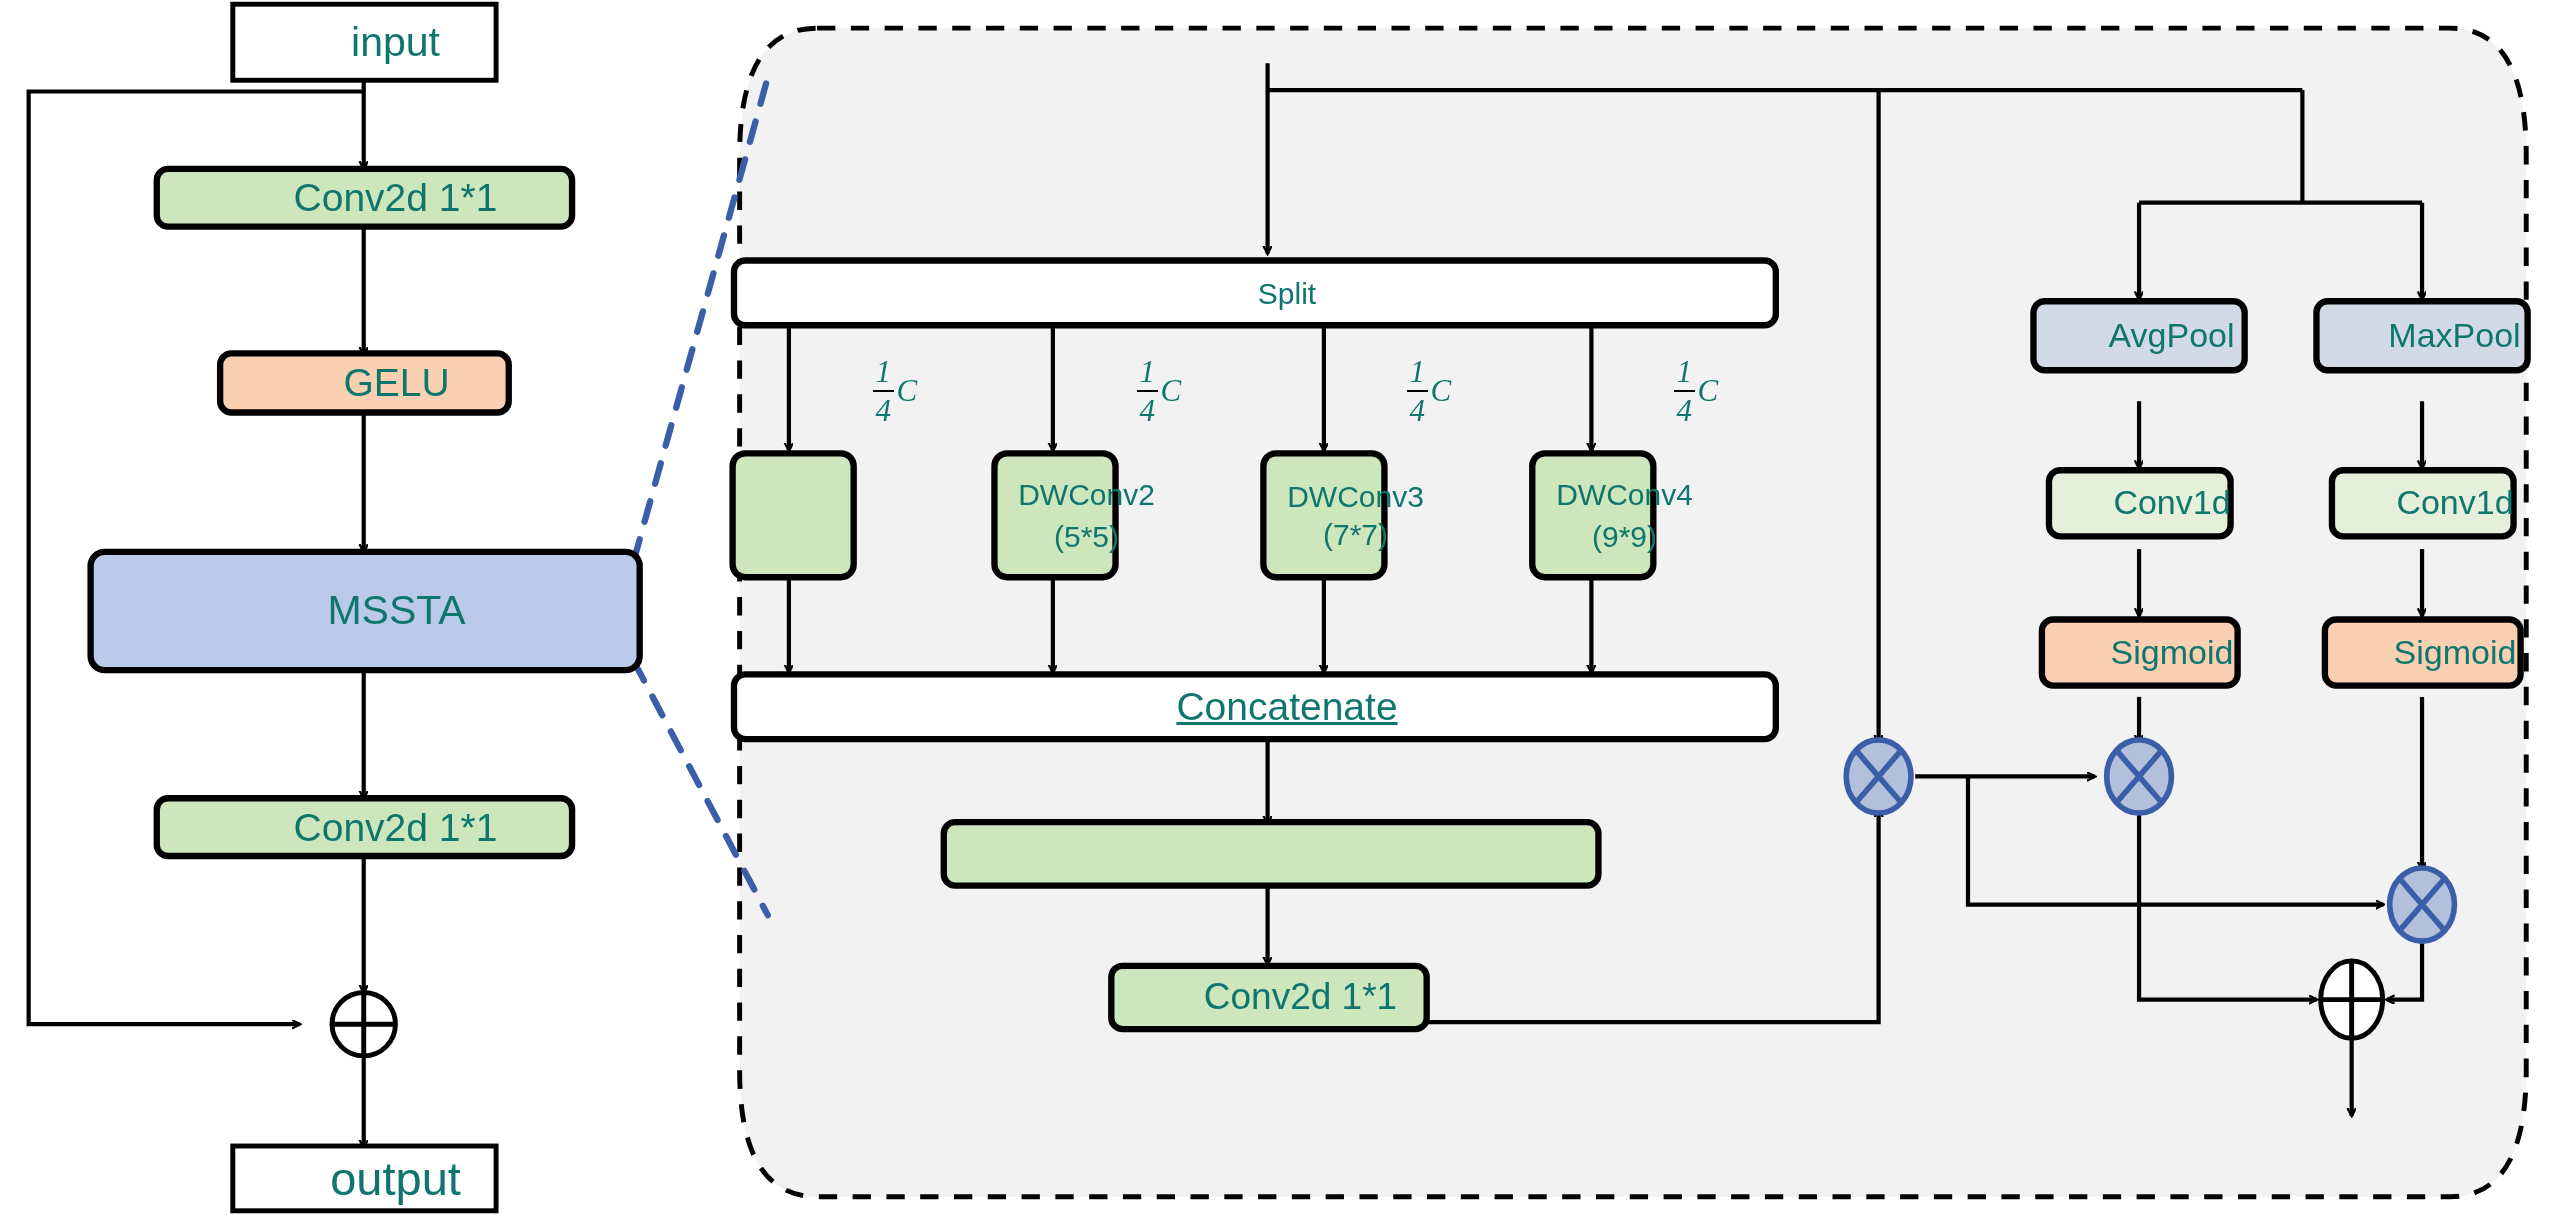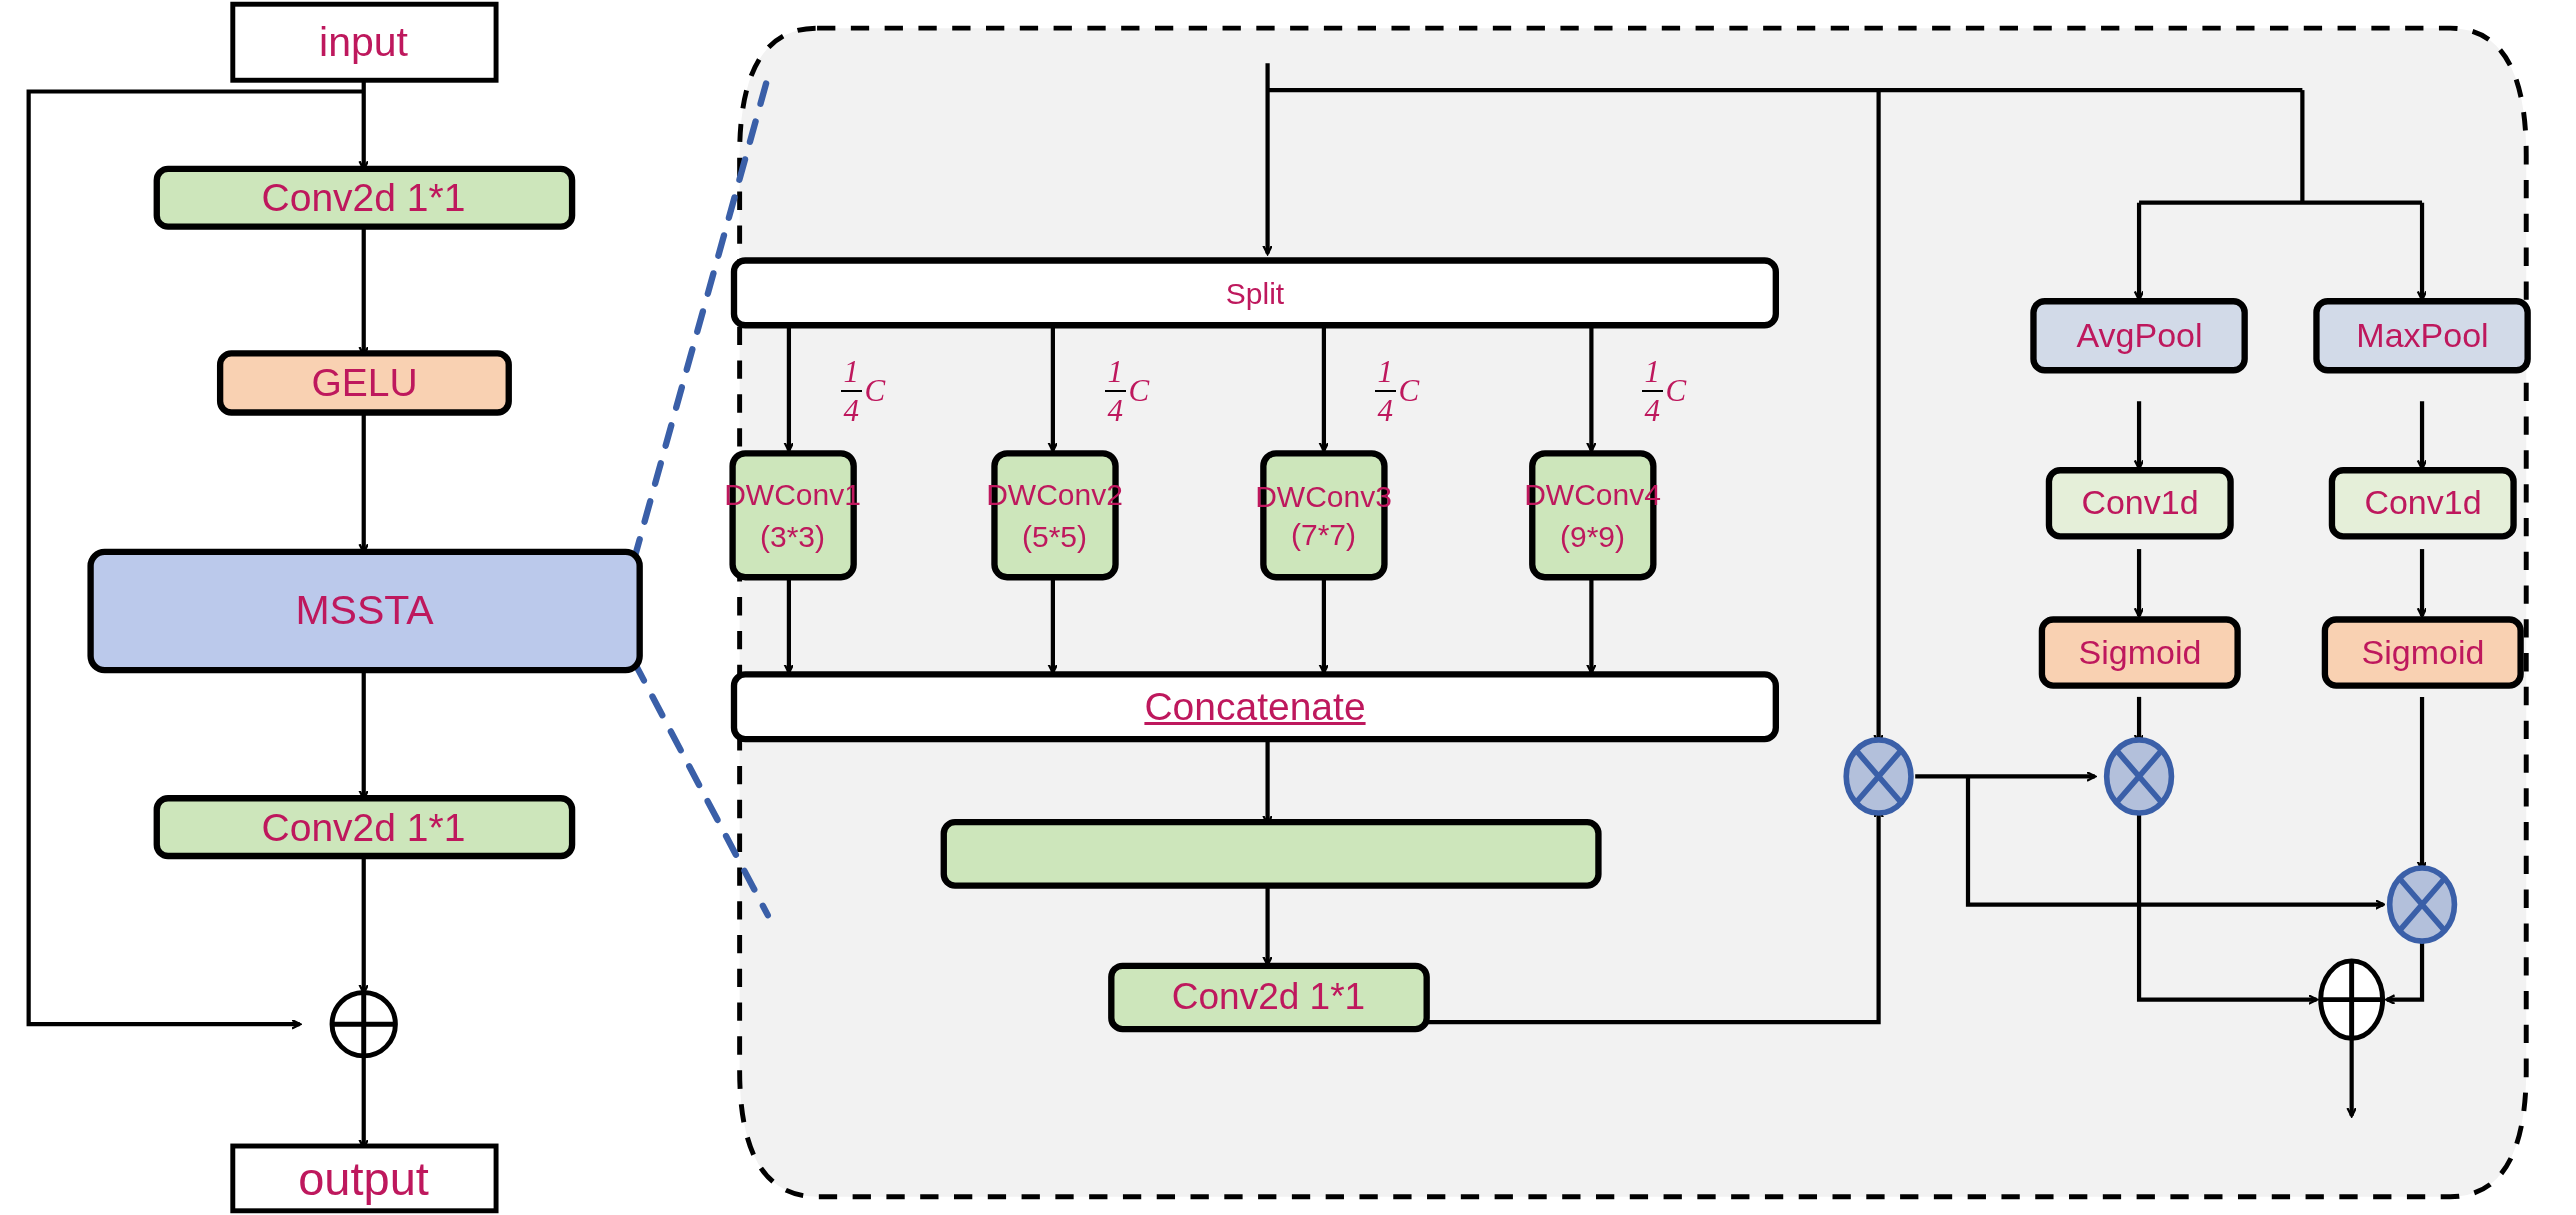--- a/index.html
+++ b/index.html
@@ -1,20 +1,20 @@
 <!DOCTYPE html>
 <html style="font-size:11.3px"><head>
 <meta charset="utf-8">
 <style>
   html,body{margin:0;padding:0;background:#ffffff;}
   body{font-family:"Liberation Sans", sans-serif;}
   #stage{position:relative;width:2576px;height:1215px;background:#ffffff;overflow:hidden;}
   svg.layer{position:absolute;left:0;top:0;width:2576px;height:1215px;}
   .lbl{position:absolute;display:flex;align-items:center;justify-content:center;
-       text-align:center;color:#be185d;line-height:1.05;pointer-events:none;}
+       text-align:center;color:#0f766e;line-height:1.05;pointer-events:none;margin-left:32px;}
 </style>
 </head>
 <body>
 
 <div id="stage">
 
   <svg class="layer" viewBox="0 0 3658 1726">
     <defs>
       <marker id="ar" markerWidth="14" markerHeight="14" refX="11" refY="6" orient="auto" markerUnits="userSpaceOnUse">
         <path d="M0,0 L12,6 L0,12" fill="none" stroke="#000" stroke-width="3.2"></path>
@@ -181,24 +181,20 @@
     <span style="display:inline-flex;align-items:center;font-family:'Liberation Serif',serif;font-style:italic;font-size:31px;">
       <span style="display:inline-flex;flex-direction:column;align-items:center;line-height:1;">
         <span>1</span>
         <span style="display:block;width:21px;height:2.1px;background:#000;margin:2.8px 0;"></span>
         <span>4</span>
       </span>
       <span style="margin-left:2.8px;">C</span>
     </span>
   </div>
 
-  <div class="lbl" style="left:725px;top:459px;width:135px;height:113px;flex-direction:column;font-size:30px;gap:10px;">
-    <span>DWConv1</span>
-    <span>(3*3)</span>
-  </div>
   <div class="lbl" style="left:987px;top:459px;width:135px;height:113px;flex-direction:column;font-size:30px;gap:10px;">
     <span>DWConv2</span>
     <span>(5*5)</span>
   </div>
   <div class="lbl" style="left:1256px;top:459px;width:135px;height:113px;flex-direction:column;font-size:30px;gap:6px;">
     <span>DWConv3</span>
     <span>(7*7)</span>
   </div>
   <div class="lbl" style="left:1525px;top:459px;width:135px;height:113px;flex-direction:column;font-size:30px;gap:10px;">
     <span>DWConv4</span>

